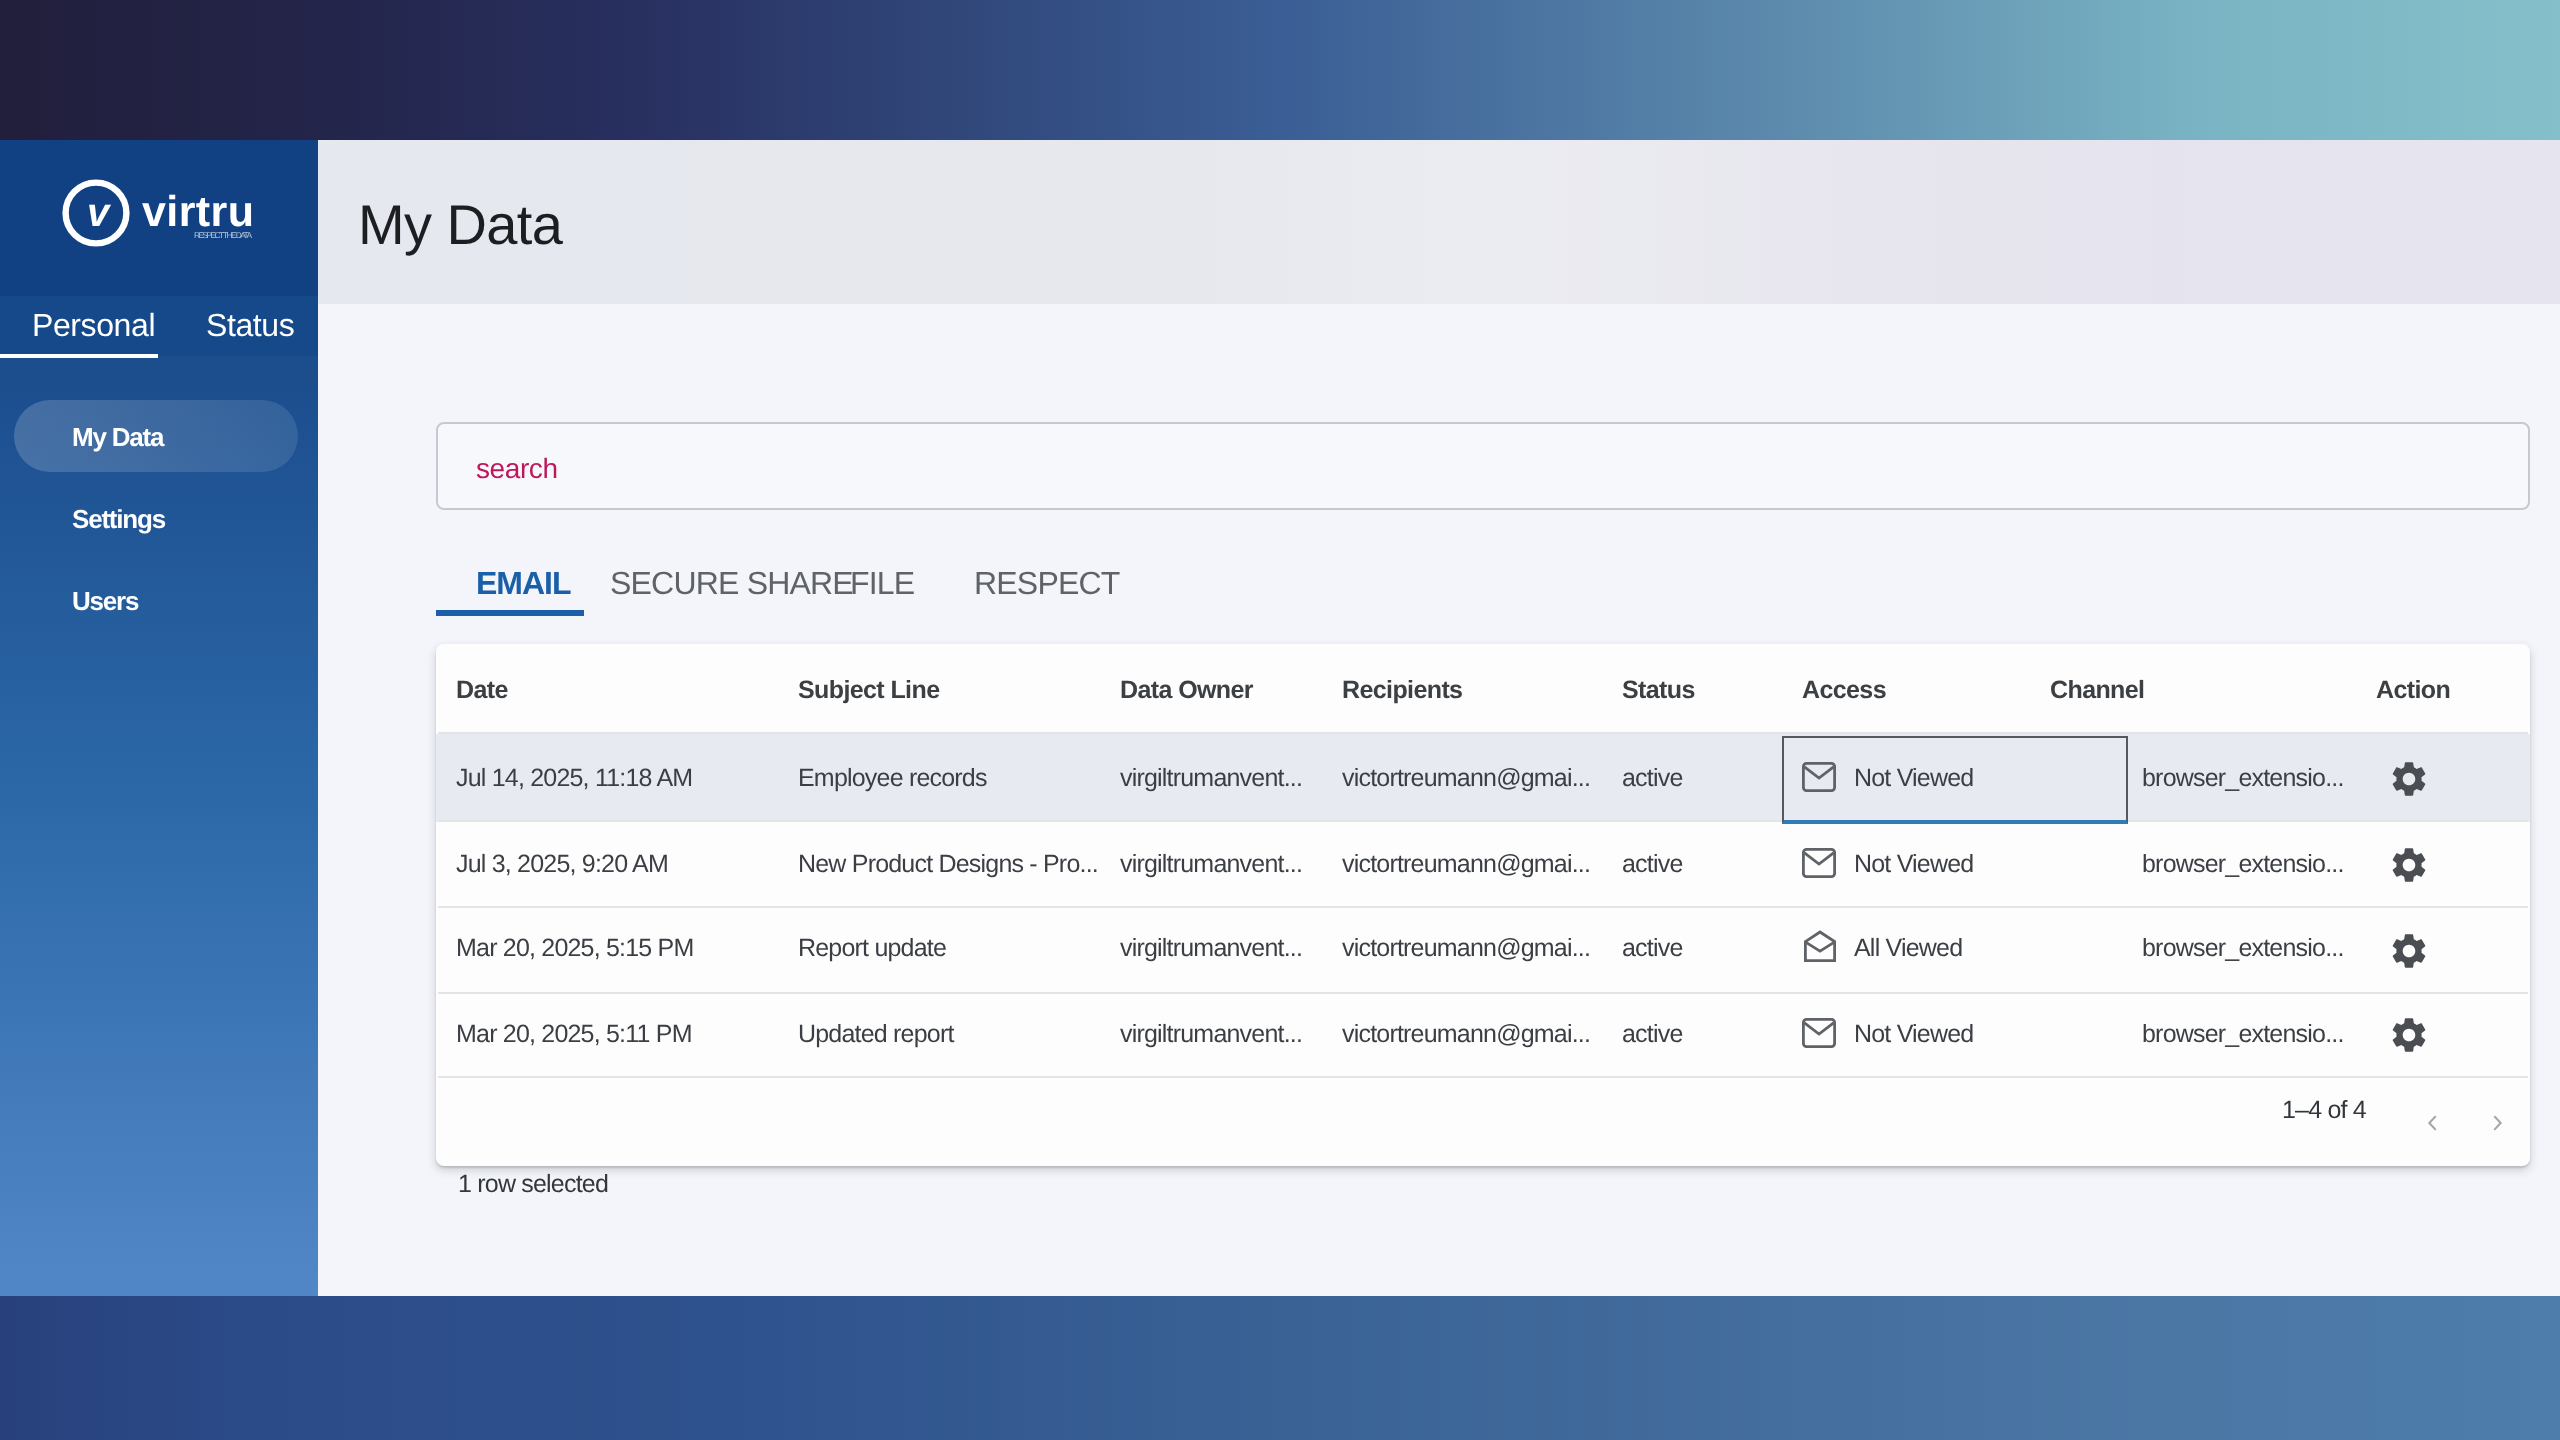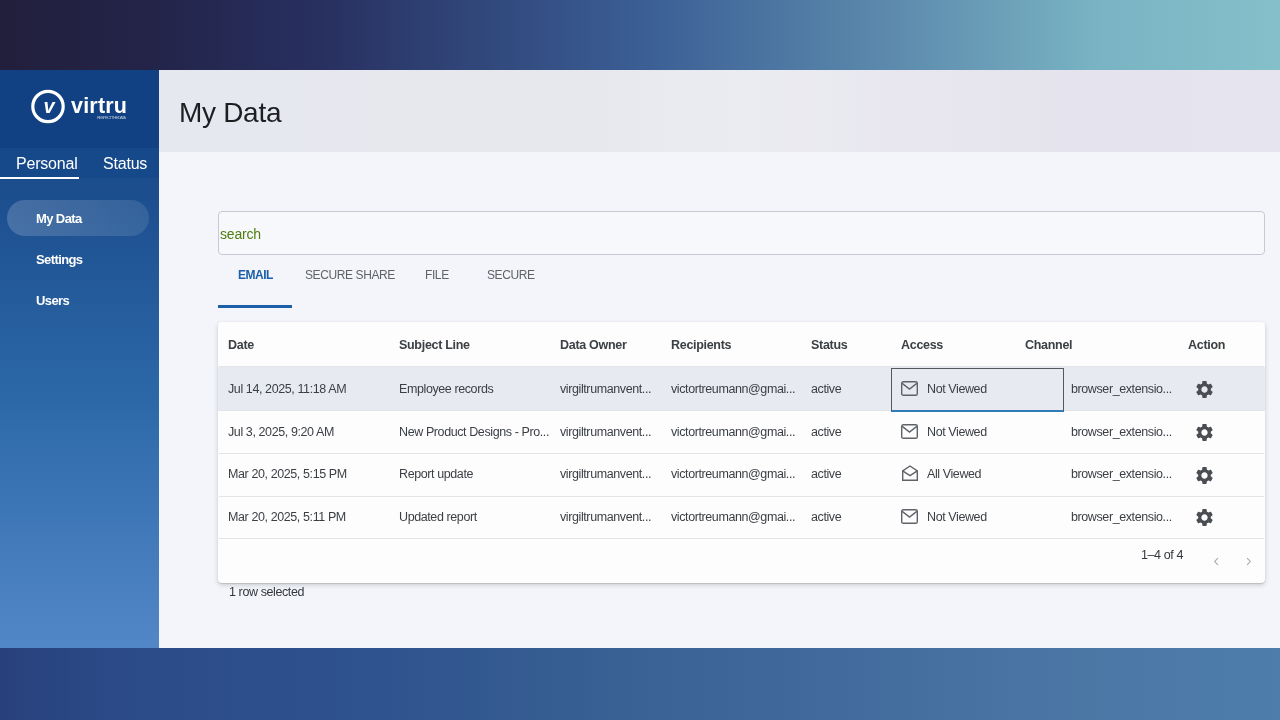--- a/index.html
+++ b/index.html
@@ -29,23 +29,23 @@
     background:linear-gradient(90deg,rgba(255,255,255,0.18),rgba(255,255,255,0.10)); }
   .side-item { left:36px; color:#fff; font-size:13px; font-weight:bold; letter-spacing:-0.6px; }
 
   .main { left:159px; top:70px; width:1121px; height:578px; background:#f3f5fa; }
   .main-header { left:159px; top:70px; width:1121px; height:82px;
     background:linear-gradient(90deg,#e5e8ee 0%,#e7e8ee 38%,#ebecf1 52%,#e8e7ef 66%,#e5e4ee 82%,#e6e5ef 100%); }
   .title { left:179px; top:97px; font-size:28px; color:#1c1e21; letter-spacing:-0.3px; }
 
   .search { left:218px; top:211px; width:1047px; height:44px; background:#f7f8fc;
     border:1px solid #c6c9cf; border-radius:4px; }
-  .search-ph { left:220px; top:226px; font-size:14px; color:#4d7c0f; letter-spacing:-0.2px; }
+  .search-ph { left:238px; top:226px; font-size:14px; color:#be185d; letter-spacing:-0.2px; }
 
-  .tabs { top:268px; font-size:12px; letter-spacing:-0.4px; color:#5f6368; }
+  .tabs { top:284px; font-size:16px; letter-spacing:-0.4px; color:#5f6368; }
   .tab-email { color:#1a5fa8; font-weight:bold; letter-spacing:-0.5px; }
   .email-underline { left:218px; top:305px; width:74px; height:2.5px; background:#1a5fa8; }
 
   .card { left:218px; top:322px; width:1047px; height:261px; background:#fdfdfe;
     border-radius:4px; box-shadow:0 1px 1px rgba(0,0,0,0.12), 0 2px 5px rgba(60,64,67,0.22); }
 
   .thead { font-size:12.5px; color:#3c4043; font-weight:bold; letter-spacing:-0.3px; top:338px; }
   .cell { font-size:12.5px; color:#3b3f44; letter-spacing:-0.4px; }
   .row-sel { left:218px; top:367px; width:1047px; height:44px; background:#e7ebf1; }
   .rowline { left:219px; width:1045px; height:1px; background:#e3e4e6; }
@@ -83,21 +83,21 @@
   <div class="abs main"></div>
   <div class="abs main-header"></div>
   <div class="abs title">My Data</div>
 
   <div class="abs search"></div>
   <div class="abs search-ph">search</div>
 
   <div class="abs tabs tab-email" style="left:238px;">EMAIL</div>
   <div class="abs tabs" style="left:305px;">SECURE SHARE</div>
   <div class="abs tabs" style="left:425px;">FILE</div>
-  <div class="abs tabs" style="left:487px;">SECURE</div>
+  <div class="abs tabs" style="left:487px;">RESPECT</div>
   <div class="abs email-underline"></div>
 
   <div class="abs card"></div>
   <div class="abs row-sel"></div>
 
   <div class="abs thead" style="left:228px;">Date</div>
   <div class="abs thead" style="left:399px;">Subject Line</div>
   <div class="abs thead" style="left:560px;">Data Owner</div>
   <div class="abs thead" style="left:671px;">Recipients</div>
   <div class="abs thead" style="left:811px;">Status</div>

